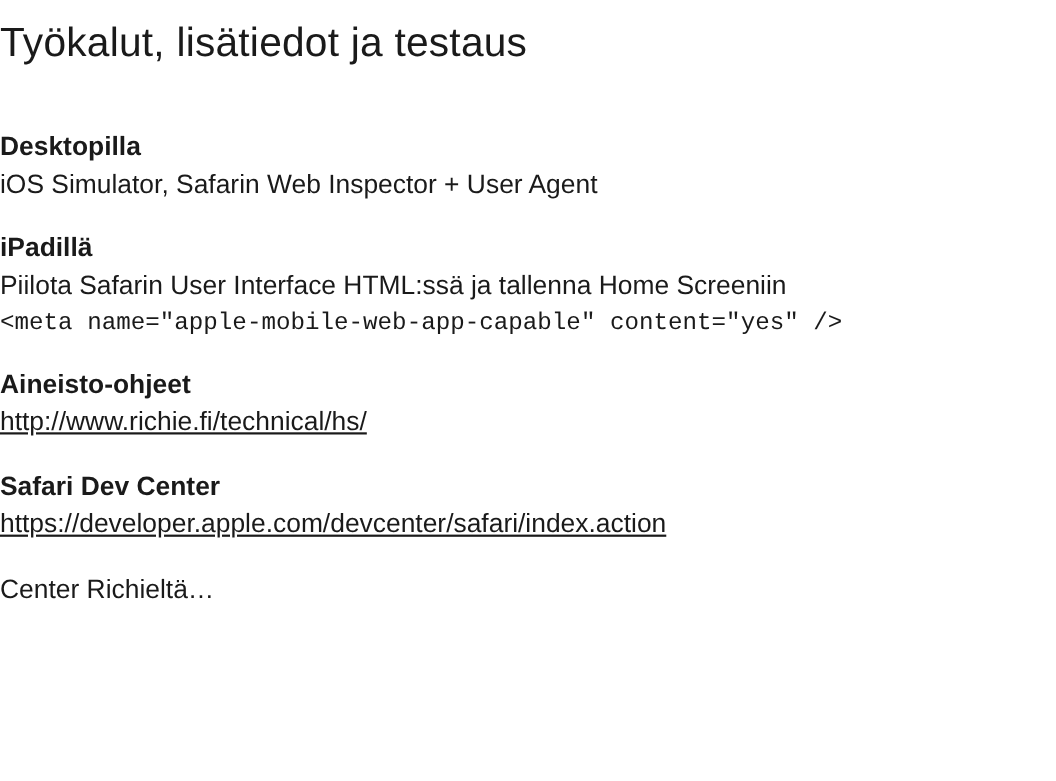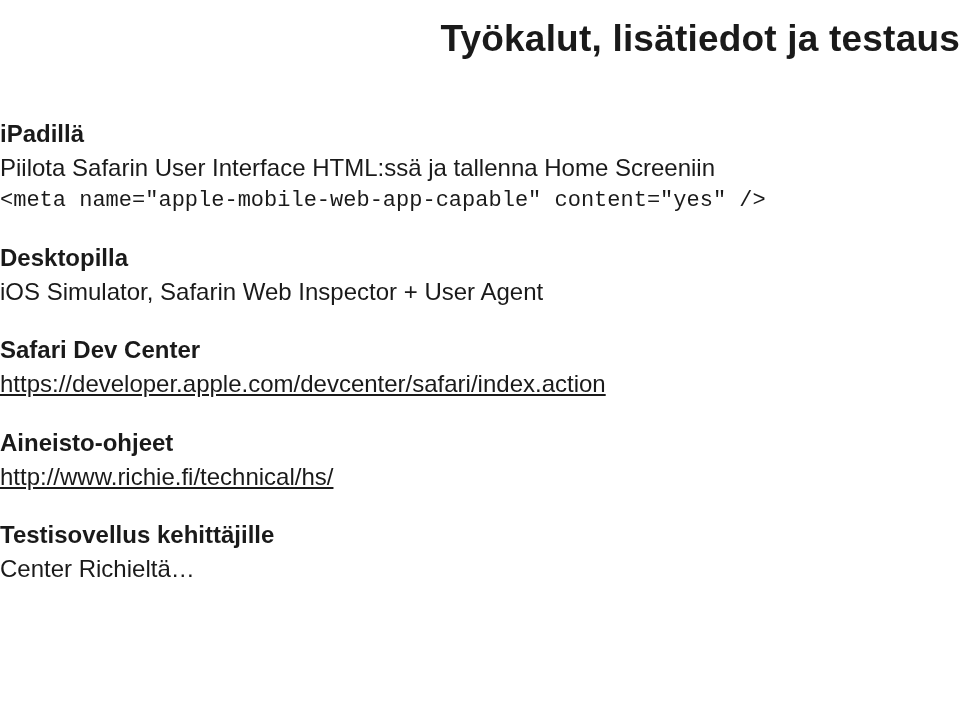--- a/index.html
+++ b/index.html
@@ -10,23 +10,22 @@
     background: #ffffff;
     font-family: "Segoe UI", "Helvetica Neue", Arial, sans-serif;
     color: #1a1a1a;
   }
   .page {
     padding: 18px 0 0 0;
   }
   h1 {
     margin: 0 0 60px 0;
     font-size: 37px;
-    font-weight: 700;
+    font-weight: 400;
     letter-spacing: 0.2px;
-    text-align: right;
   }
   .section {
     margin-bottom: 28px;
   }
   .sec-title {
     font-size: 24px;
     font-weight: 700;
     margin: 0 0 4px 0;
   }
   .body-text {
@@ -47,38 +46,37 @@
   }
 </style>
 </head>
 <body>
 
 <div class="page">
 
   <h1>Työkalut, lisätiedot ja testaus</h1>
 
   <div class="section">
+    <p class="sec-title">Desktopilla</p>
+    <p class="body-text">iOS Simulator, Safarin Web Inspector + User Agent</p>
+  </div>
+
+  <div class="section">
     <p class="sec-title">iPadillä</p>
     <p class="body-text">Piilota Safarin User Interface HTML:ssä ja tallenna Home Screeniin</p>
     <p class="code">&lt;meta name="apple-mobile-web-app-capable" content="yes" /&gt;</p>
   </div>
 
   <div class="section">
-    <p class="sec-title">Desktopilla</p>
-    <p class="body-text">iOS Simulator, Safarin Web Inspector + User Agent</p>
+    <p class="sec-title">Aineisto-ohjeet</p>
+    <p class="body-text"><span class="link">http://www.richie.fi/technical/hs/</span></p>
   </div>
 
   <div class="section">
     <p class="sec-title">Safari Dev Center</p>
     <p class="body-text"><span class="link">https://developer.apple.com/devcenter/safari/index.action</span></p>
   </div>
 
   <div class="section">
-    <p class="sec-title">Aineisto-ohjeet</p>
-    <p class="body-text"><span class="link">http://www.richie.fi/technical/hs/</span></p>
-  </div>
-
-  <div class="section">
-    <p class="sec-title">Testisovellus kehittäjille</p>
     <p class="body-text">Center Richieltä…</p>
   </div>
 
 </div>
 
 </body></html>

